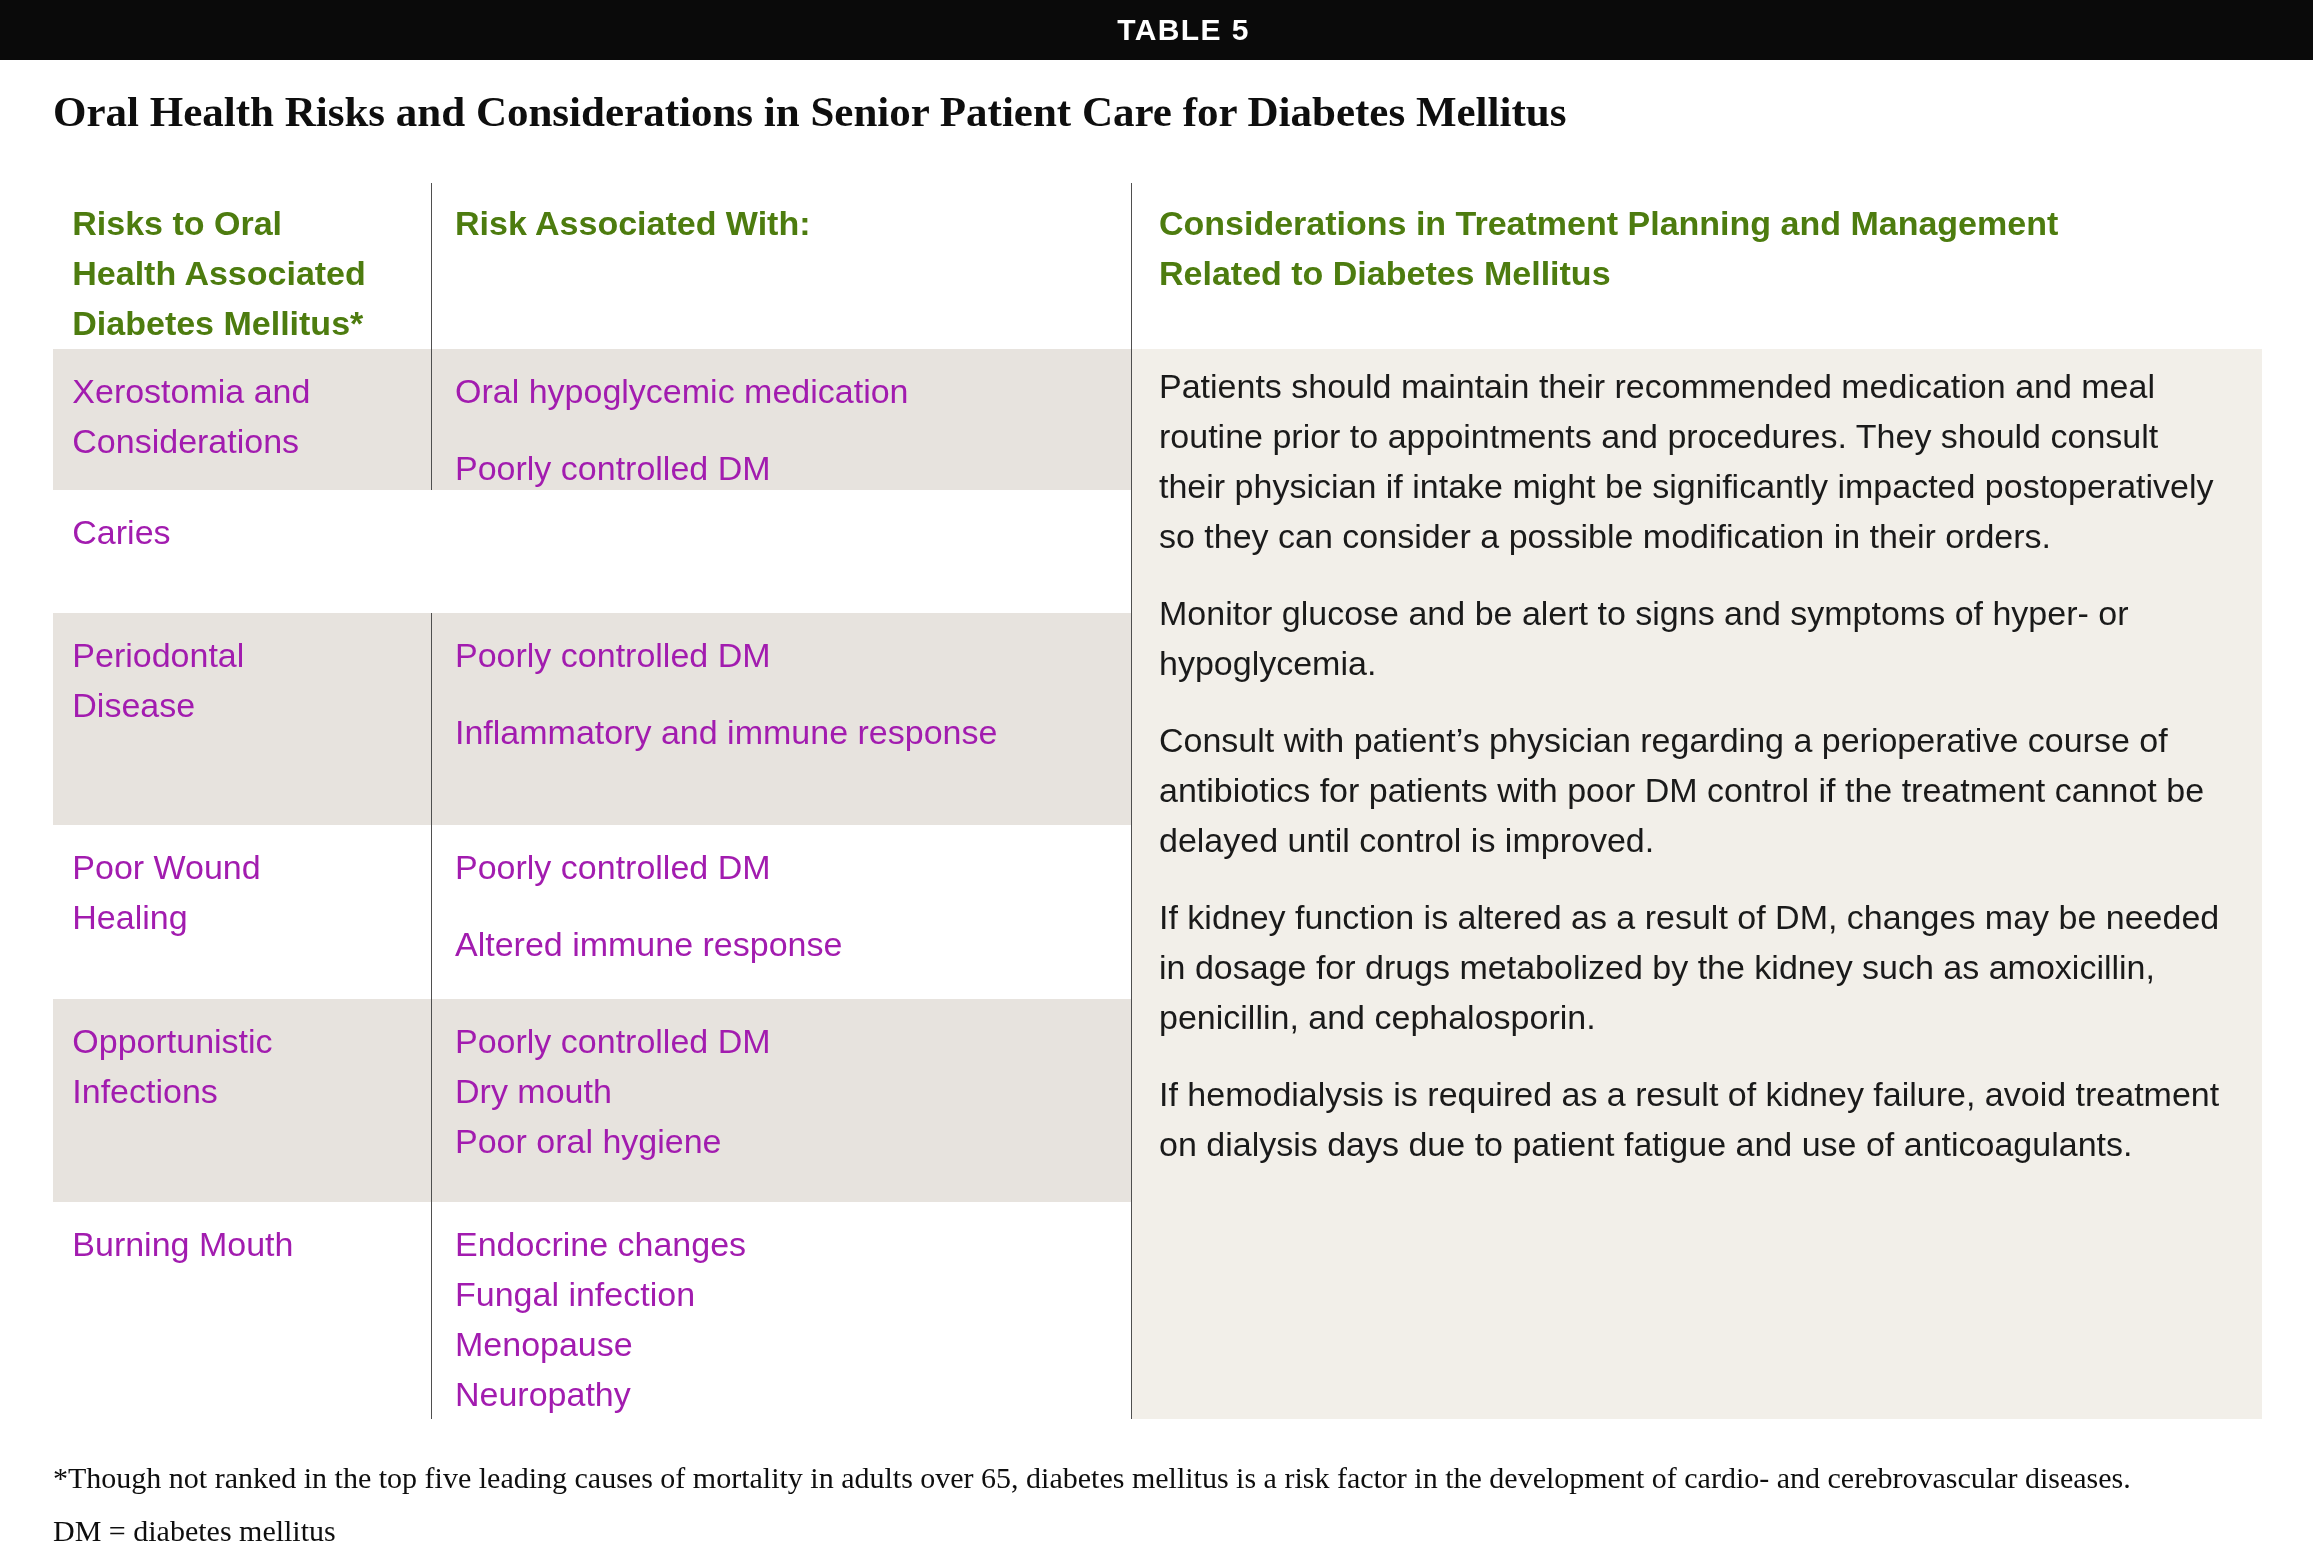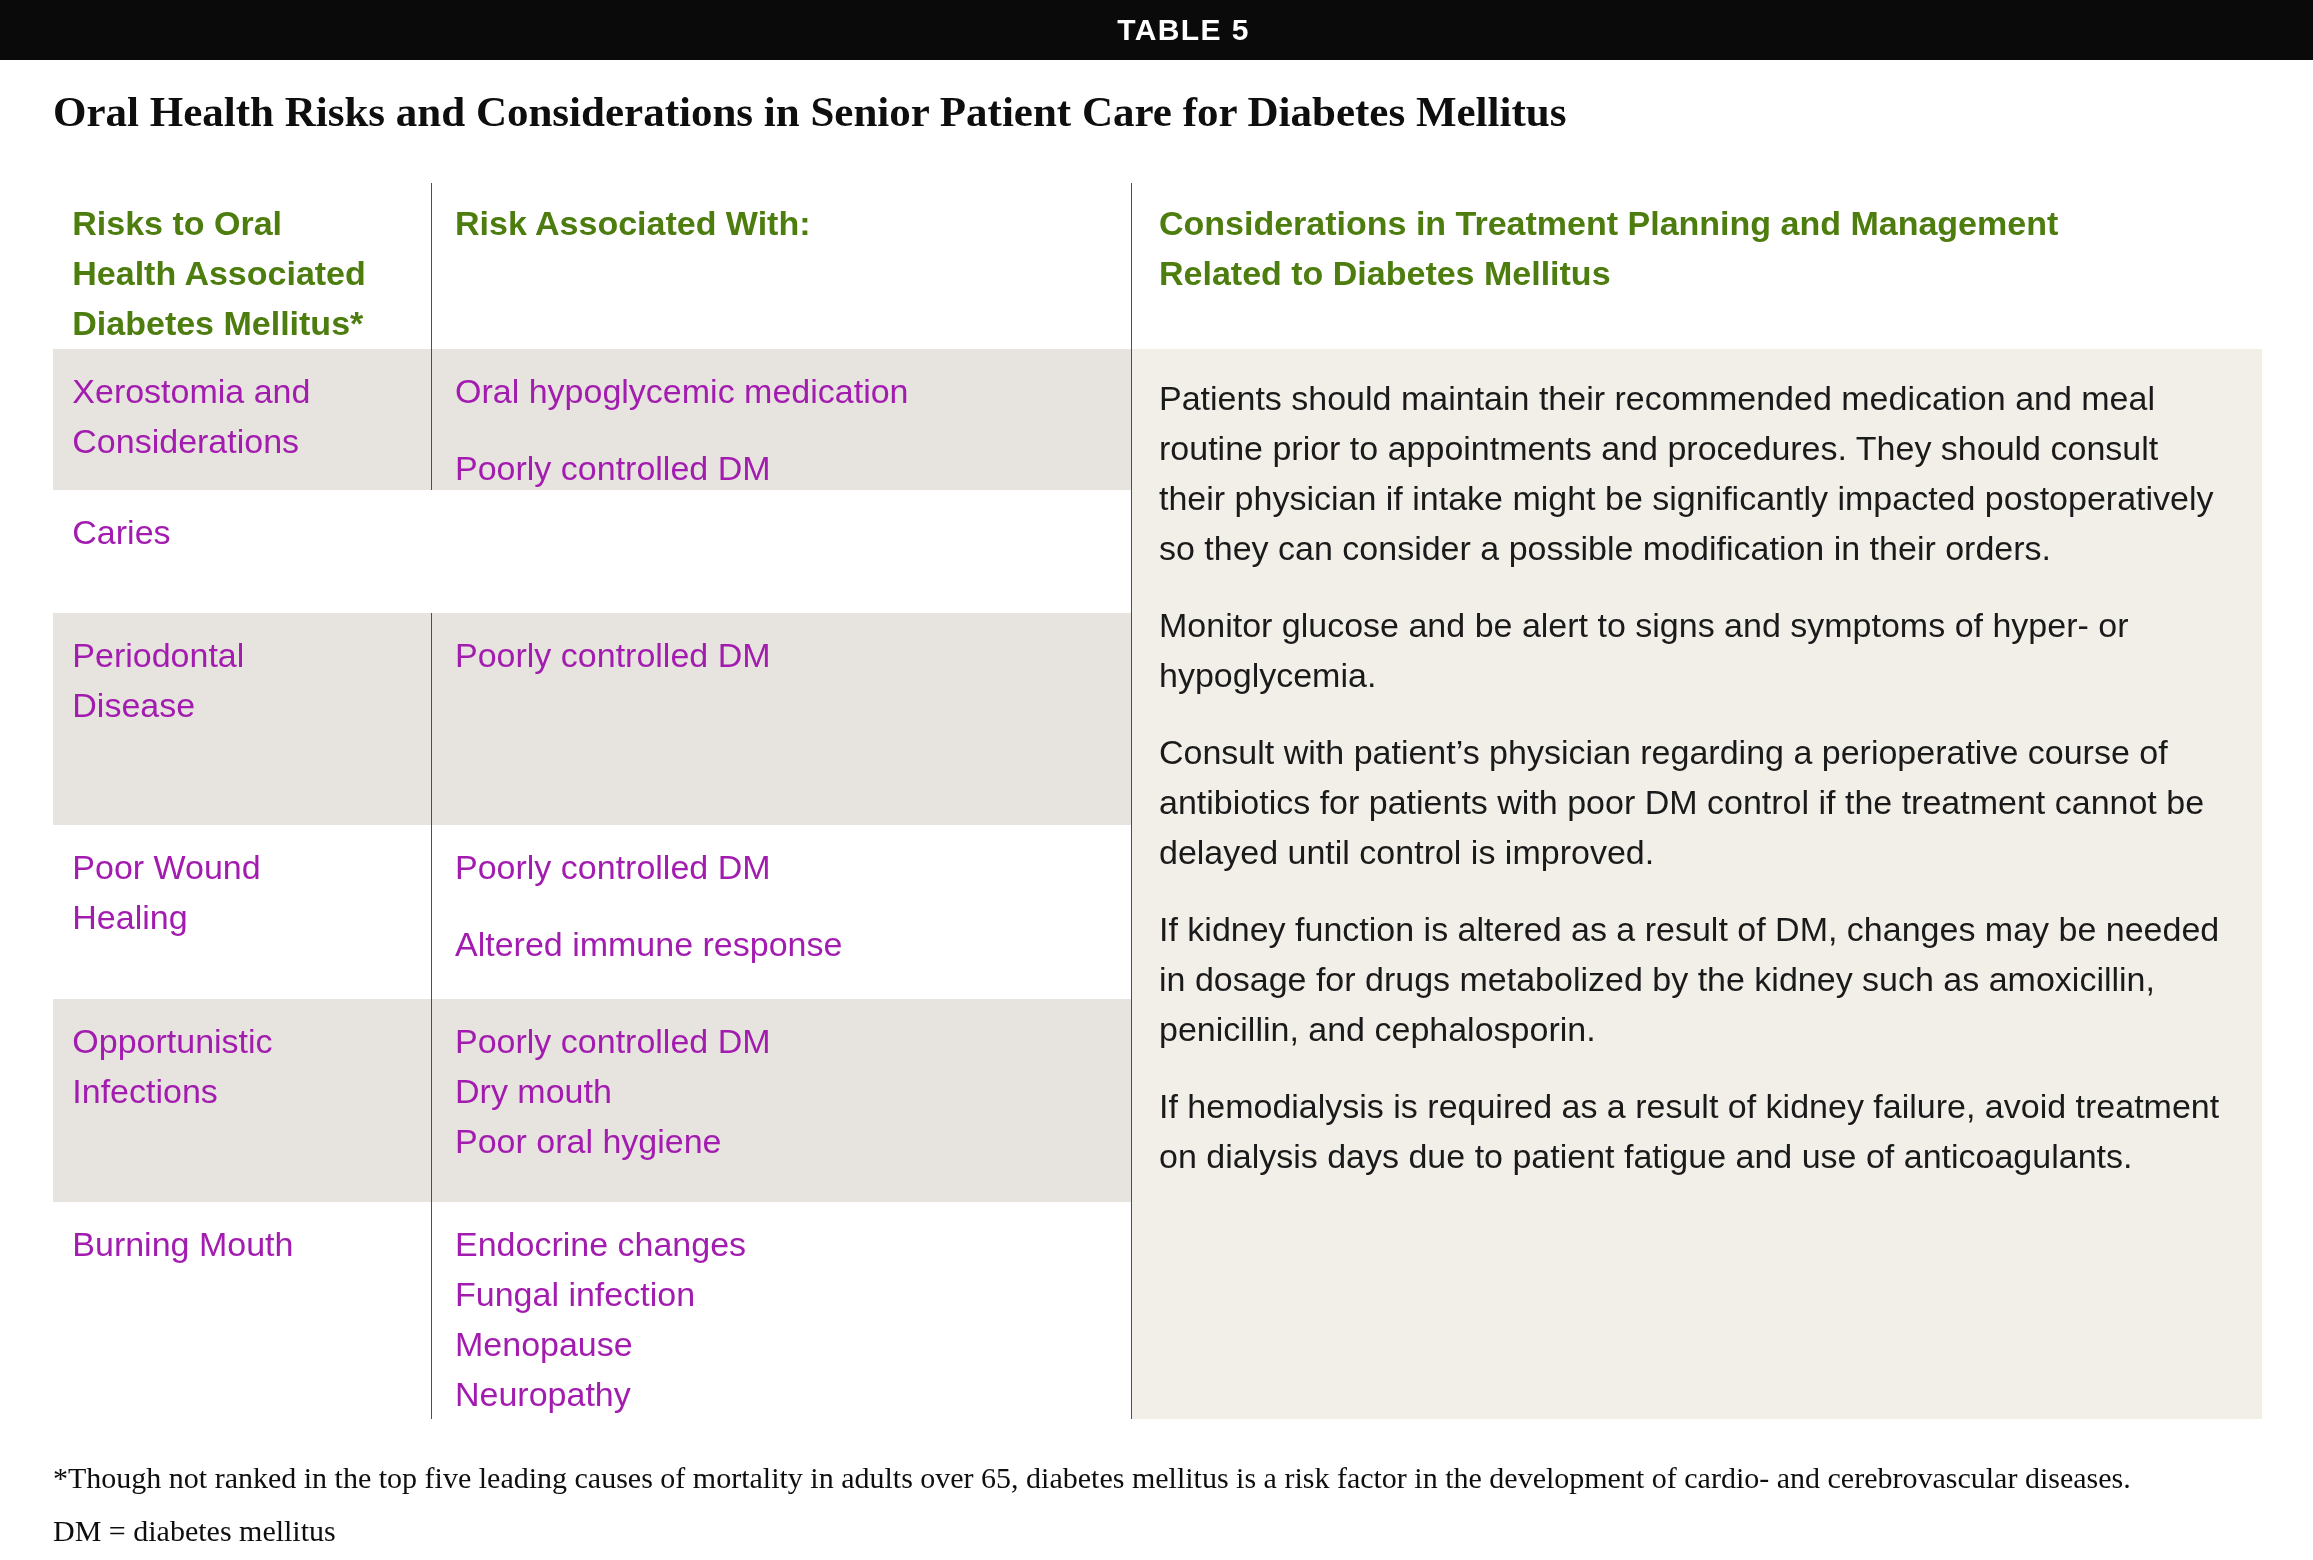--- a/index.html
+++ b/index.html
@@ -53,21 +53,21 @@
   .shade { background:#e7e3de; }
   .cons-bg { background:#f2efe9; }
 
   .hdr { font-weight:bold; font-size:34px; color:#4d7c0f; }
   .hdr .line { display:block; line-height:50px; white-space:nowrap; }
 
   .body-cell { font-size:34px; color:#a21caf; padding-top:17.4px; }
   .body-cell .line { display:block; line-height:50px; white-space:nowrap; }
   .group + .group { margin-top:27px; }
 
-  .cons-cell { padding-top:24px; }
+  .cons-cell { padding-top:12px; }
   .cons-cell .para {
     font-size:34px;
     line-height:50px;
     color:#1a1a1a;
     margin:0 0 27px 0;
   }
 
   
   .footnotes {
     position:absolute; left:53px; top:1451px;
@@ -126,20 +126,23 @@
 
     <div class="cell c1 body-cell shade" style="grid-column:1;grid-row:4">
       <div class="group">
         <span class="line">Periodontal</span>
         <span class="line">Disease</span>
       </div>
     </div>
     <div class="cell c2 body-cell shade bl" style="grid-column:2;grid-row:4">
       <div class="group">
           <span class="line">Poorly controlled DM</span>
+        </div>
+      <div class="group">
+          <span class="line">Inflammatory and immune response</span>
         </div>
     </div>
 
     <div class="cell c1 body-cell" style="grid-column:1;grid-row:5">
       <div class="group">
         <span class="line">Poor Wound</span>
         <span class="line">Healing</span>
       </div>
     </div>
     <div class="cell c2 body-cell bl" style="grid-column:2;grid-row:5">

